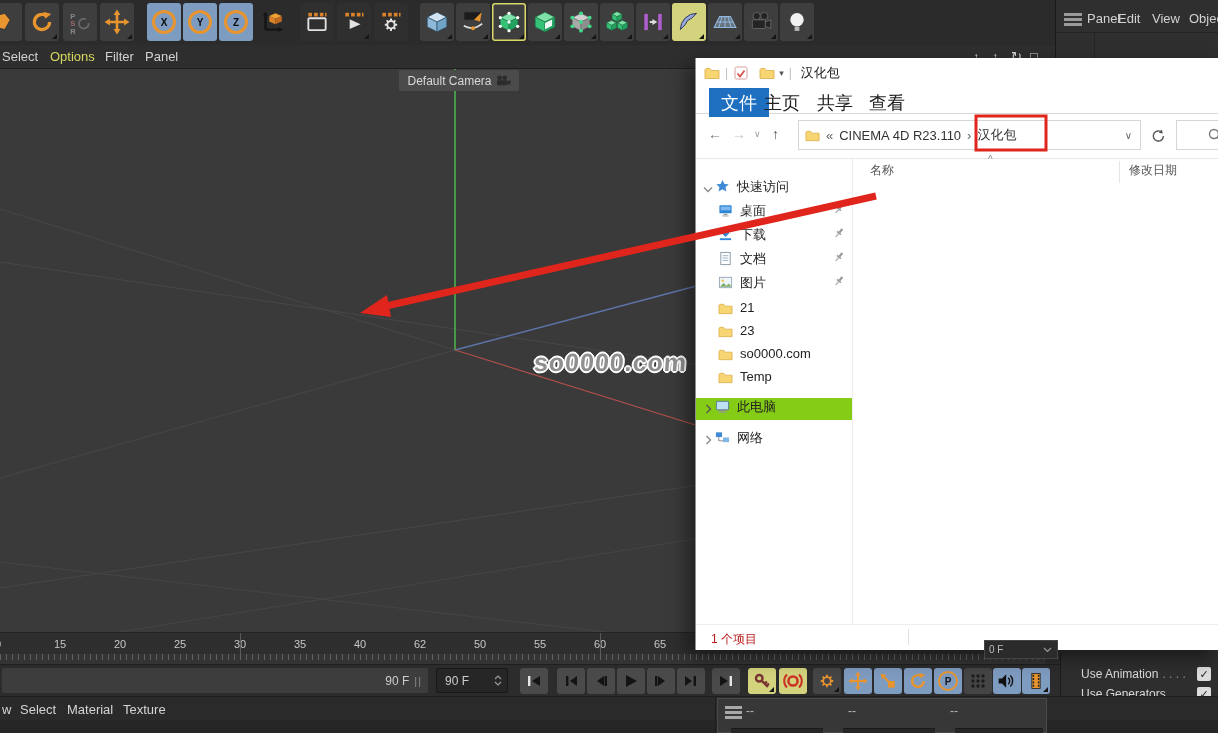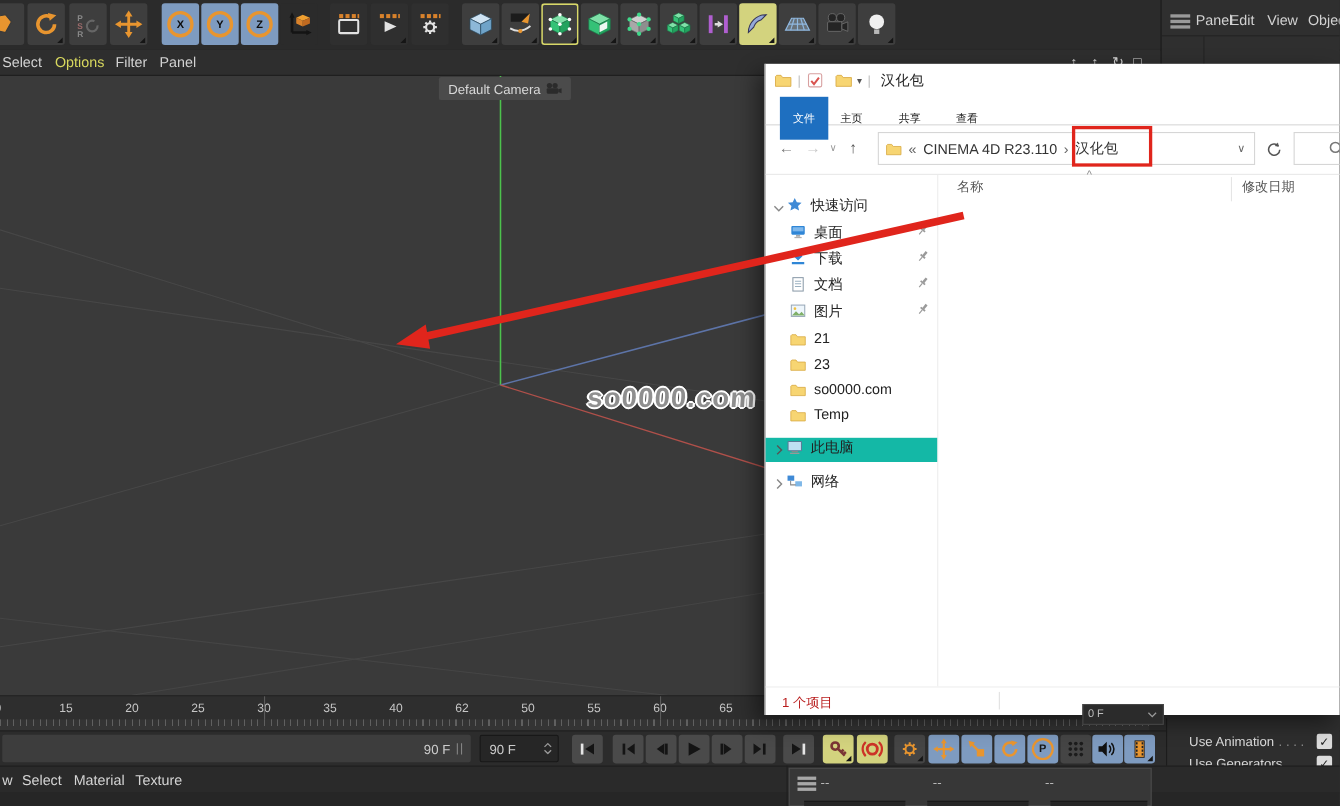--- a/index.html
+++ b/index.html
@@ -68,33 +68,33 @@
   .coords-ham i{display:block;height:2.6px;background:#a8a8a8;margin-bottom:2.4px}
   .coord-field{position:absolute;top:29px;height:5px;background:#262626;border-top:1px solid #1a1a1a}
   .coords-vdiv{position:absolute;left:715px;top:696px;width:1px;height:37px;background:#1f1f1f;z-index:3}
   
   .explorer{position:absolute;left:695px;top:58px;width:523px;height:592px;background:#ffffff;z-index:20;border-left:1px solid #8f8f8f;box-shadow:-7px 7px 18px rgba(0,0,0,.45)}
   .exp-title{position:absolute;left:0;top:0;width:523px;height:30px;display:flex;align-items:center}
   .exp-title .pipe{color:#c0c0c0;font-size:12px;margin:0 5px}
   .exp-title .ttl{font-size:13px;color:#222;margin-left:4px}
   .exp-title .dd{font-size:9px;color:#555;margin-left:4px}
   .ribbon-tabs{position:absolute;left:0;top:30px;width:523px;height:26px;border-bottom:1px solid #d8d8d8;box-sizing:border-box}
-  .rtab{position:absolute;top:0;height:39px;display:flex;align-items:center;justify-content:center;font-size:10px;color:#222;padding:0 12px}
+  .rtab{position:absolute;top:0;height:29px;display:flex;align-items:center;justify-content:center;font-size:18px;color:#222;padding:0 12px}
   .rtab.active{background:#1e6fc0;color:#ffffff}
   .addr-row{position:absolute;left:0;top:56px;width:523px;height:44px}
   .nav-g{position:absolute;top:12px;font-size:14px;color:#777}
   .addr-box{position:absolute;left:102px;top:6px;width:343px;height:30px;border:1px solid #d6d6d6;box-sizing:border-box;display:flex;align-items:center}
   .addr-box .t{font-size:13px;color:#333;margin-left:6px;white-space:nowrap}
   .addr-box .sep{font-size:13px;color:#666;margin-left:6px}
   .addr-chev{margin-left:auto;margin-right:8px;color:#666;font-size:10px}
   .refresh-btn{position:absolute;left:448px;top:6px;width:26px;height:30px;display:flex;align-items:center;justify-content:center}
   .search-box{position:absolute;left:480px;top:6px;width:60px;height:30px;border:1px solid #d6d6d6;box-sizing:border-box;display:flex;align-items:center;justify-content:flex-end}
   .exp-sep{position:absolute;left:0;top:100px;width:523px;height:1px;background:#e8e8e8}
   .sb-row{position:absolute;left:0;width:156px;height:22px;display:flex;}
-  .sb-row.sel{background:#14b8a6}
+  .sb-row.sel{background:#84cc16}
   .sb-chev{width:12px;margin-left:6px;display:flex;align-items:center;justify-content:center}
   .sb-ico{width:16px;height:16px;margin-left:0;display:flex;align-items:center;justify-content:center}
   .sb-ico.ind{margin-left:21px}
   .sb-label{font-size:13px;color:#222;margin-left:7px;white-space:nowrap;flex:1}
   .sb-pin{width:14px;height:14px;margin-right:6px}
   .sb-split{position:absolute;left:156px;top:101px;width:1px;height:465px;background:#ededed}
   .col-h{position:absolute;top:104px;font-size:12px;color:#555}
   .col-caret{position:absolute;left:292px;top:96px;font-size:10px;color:#888}
   .col-div{position:absolute;left:423px;top:103px;width:1px;height:22px;background:#e5e5e5}
   .file-row{position:absolute;left:170px;top:131px;width:353px;height:22px;display:flex;align-items:center}

